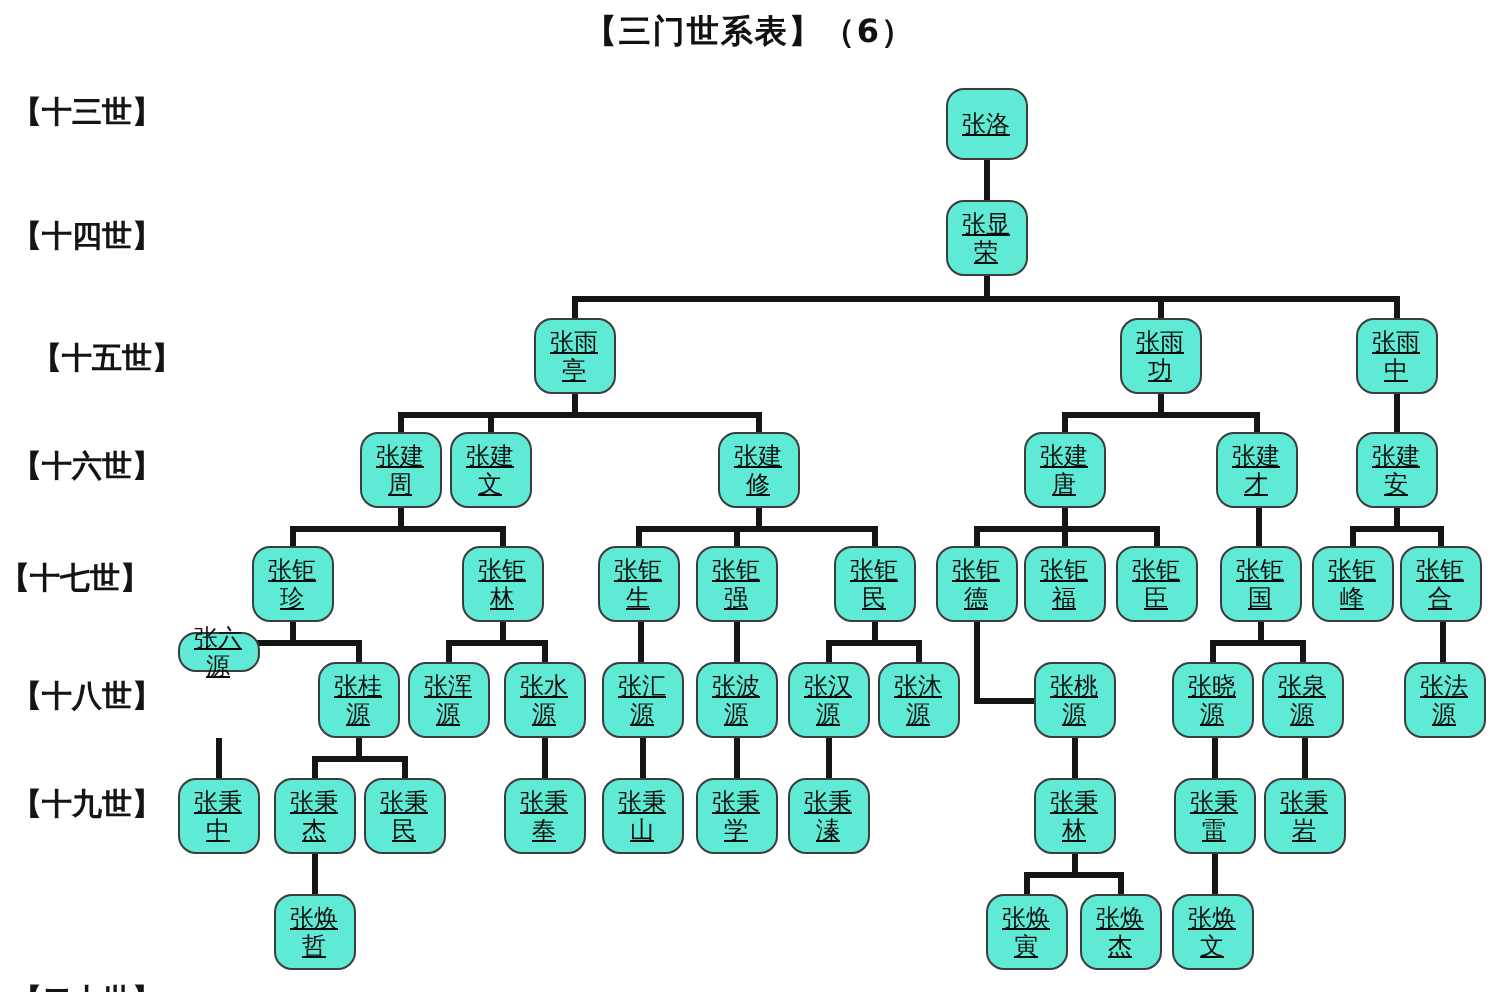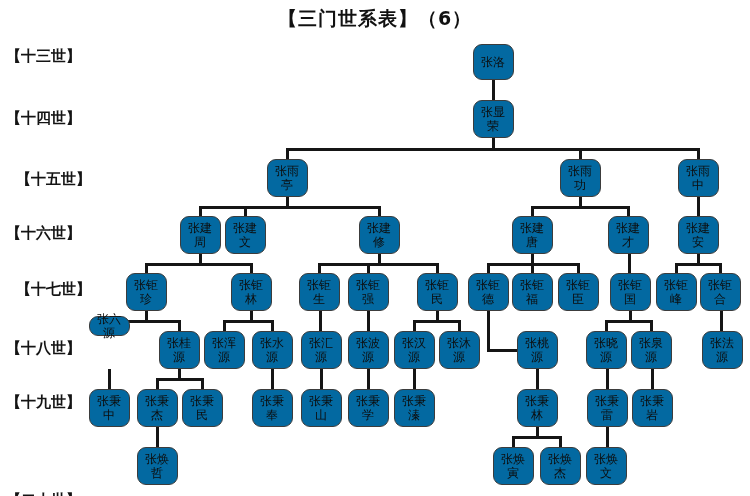--- a/index.html
+++ b/index.html
@@ -8,66 +8,67 @@
     width:750px;height:496px;
     background:#ffffff;
     font-family:"DejaVu Sans","Liberation Sans",sans-serif;
     color:#111;
     overflow:hidden;
   }
   .page-title{
     position:absolute;
     left:0;top:6px;width:750px;
     text-align:center;
-    font-size:19px;
+    font-size:16px;
     font-weight:bold;
     letter-spacing:1px;
     color:#111;
   }
   .gen-label{
     position:absolute;
     font-size:15px;
     font-weight:bold;
     white-space:nowrap;
     color:#141414;
   }
   .node{
     position:absolute;
     box-sizing:border-box;
-    background:#0369a1;
+    background:#5eead4;
     border:1.5px solid #3c3c3c;
     border-radius:9px;
     display:flex;
     flex-direction:column;
     align-items:center;
     justify-content:center;
     font-size:12px;
     line-height:14.5px;
     text-align:center;
     color:#0d0d0d;
     z-index:2;
+    text-decoration:underline;
   }
   .node .ln{white-space:nowrap;}
   .conn{
     position:absolute;
     background:#151515;
     z-index:1;
   }
 </style>
 </head>
 <body>
 
 <div class="canvas">
   <div class="page-title">【三门世系表】（6）</div>
   <div id="gen-labels">
       <div class="gen-label" style="left: 6px; top: 47px;">【十三世】</div>
       <div class="gen-label" style="left: 6px; top: 109px;">【十四世】</div>
       <div class="gen-label" style="left: 16px; top: 170px;">【十五世】</div>
       <div class="gen-label" style="left: 6px; top: 224px;">【十六世】</div>
-      <div class="gen-label" style="left: 16px; top: 280px;">【十七世】</div>
+      <div class="gen-label" style="left: 0; top: 280px;">【十七世】</div>
       <div class="gen-label" style="left: 6px; top: 339px;">【十八世】</div>
       <div class="gen-label" style="left: 6px; top: 393px;">【十九世】</div>
       <div class="gen-label" style="left: 6px; top: 449px; margin-top: 42px;">【二十世】</div>
     </div>
   <div id="tree-layer">
       <div class="node" style="left: 472.5px; top: 44px; width: 41px; height: 36px; border-color: rgb(60, 60, 60); color: rgb(13, 13, 13);">
         <div class="ln">张洛</div>
       </div>
       <div class="node" style="left: 472.5px; top: 100px; width: 41px; height: 38px; border-color: rgb(60, 60, 60); color: rgb(13, 13, 13);">
         <div class="ln">张显</div>

